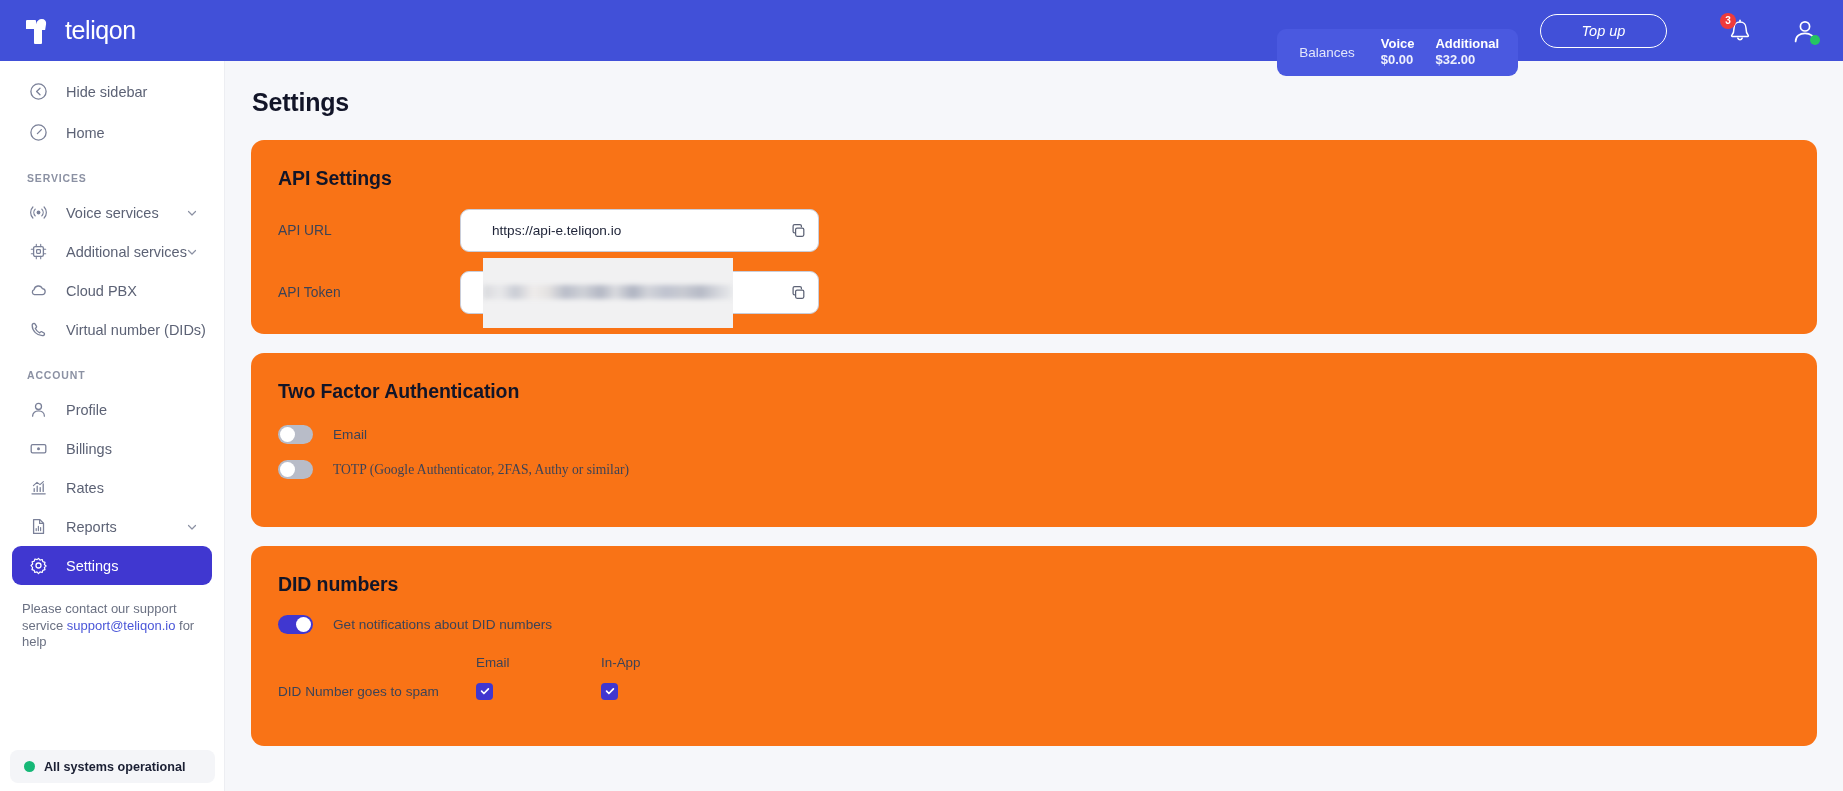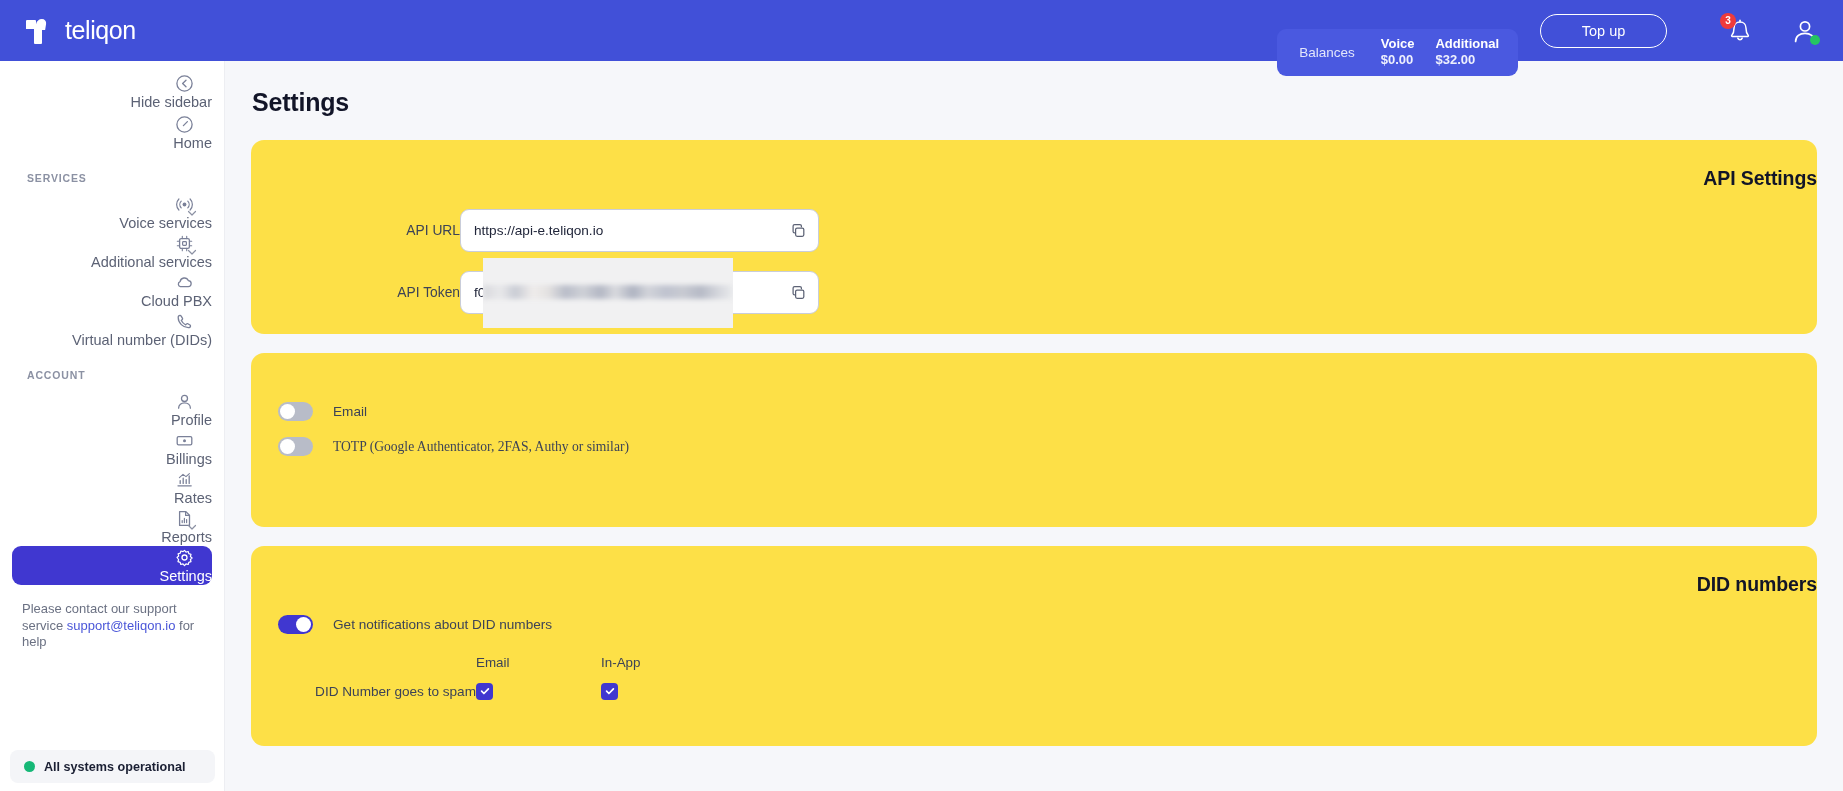--- a/index.html
+++ b/index.html
@@ -69,21 +69,21 @@
   .topup-btn {
     margin-left: 22px;
     width: 127px; height: 34px;
     border: 1.4px solid #ffffff;
     border-radius: 18px;
     background: transparent;
     color: #ffffff;
     font-size: 14.5px;
     font-family: "Liberation Sans", sans-serif;
     cursor: pointer;
-    display: flex; align-items: center; justify-content: center;
+    display: flex; align-items: center; justify-content: center; font-style: italic;
   }
   .bell-wrap {
     position: relative; margin-left: 60px;
     width: 26px; height: 28px; cursor: pointer;
   }
   .bell-badge {
     position: absolute; top: -4px; left: -7px;
     background: #ef3b3b; color: #fff;
     font-size: 10px; font-weight: 700;
     width: 16px; height: 16px; border-radius: 50%;
@@ -102,30 +102,29 @@
 
   
   .sidebar {
     position: absolute; top: 61px; left: 0;
     width: 225px; height: 730px;
     background: #ffffff;
     border-right: 1px solid #edeef2;
     z-index: 20;
   }
   .nav-item {
-    display: flex; align-items: flex-end;
+    display: flex; align-items: center;
     height: 39px;
     margin: 0 12px;
     padding-left: 15px;
     border-radius: 9px;
     cursor: pointer;
     color: #5c6275;
     font-size: 14.5px;
     position: relative;
-    flex-direction: column;
   }
   .nav-item .ico {
     width: 22px; display: flex; align-items: center; justify-content: center;
     margin-right: 17px; flex: 0 0 22px;
   }
   .nav-item.active {
     background: #4037d0;
     color: #ffffff;
   }
   .nav-item .chev {
@@ -161,46 +160,45 @@
     width: 1618px; height: 730px;
     background: #f6f7fa;
     overflow: hidden;
   }
   .page-title {
     font-size: 25px; font-weight: 700; color: #121528;
     margin: 27px 0 0 27px;
     letter-spacing: -0.2px;
   }
   .card {
-    background: #fde047;
+    background: #f97316;
     border-radius: 13px;
     margin: 0 26px 0 26px;
     padding: 27px 0 0 0;
-    text-align: right;
   }
   .card-title {
     font-size: 19.5px; font-weight: 700; color: #121528;
     margin-left: 27px;
     letter-spacing: -0.1px;
   }
 
   .field-row {
     display: flex; align-items: center;
     margin-left: 27px; margin-top: 19px;
   }
   .field-label {
     width: 182px; font-size: 13.8px; color: #3d4356; font-weight: 400;
   }
   .field-box {
     position: relative;
     width: 359px; height: 43px;
     border: 1px solid #c9cdd9;
     border-radius: 9px;
     display: flex; align-items: center;
-    padding: 0 0 0 13px;
+    padding: 0 0 0 31px;
     background: #fff;
   }
   .field-val {
     font-size: 13.6px; color: #21263a;
     white-space: nowrap; overflow: hidden;
   }
   .copy-btn {
     position: absolute; right: 11px; top: 50%;
     transform: translateY(-50%);
     cursor: pointer; display: flex;
@@ -490,20 +488,21 @@
           <svg width="17" height="17" viewBox="0 0 17 17">
             <rect x="5.6" y="5.6" width="8.2" height="8.2" rx="1.5" fill="none" stroke="#5c6275" stroke-width="1.25"></rect>
             <path d="M11.4 4.3V3.6a1.5 1.5 0 0 0-1.5-1.5H4.6a1.5 1.5 0 0 0-1.5 1.5v5.3a1.5 1.5 0 0 0 1.5 1.5h.7" fill="none" stroke="#5c6275" stroke-width="1.25" stroke-linecap="round"></path>
           </svg>
         </span>
       </div>
     </div>
   </div>
 
   <div class="card" style="margin-top:19px; height:174px;">
+    <div class="card-title">Two Factor Authentication</div>
 
     <div class="toggle-row" style="margin-top:22px;">
       <span class="switch">
           <span class="knob"></span>
         </span>
       <span class="toggle-label">Email</span>
     </div>
 
     <div class="toggle-row" style="margin-top:16px;font-family:Liberation Serif, serif;">
       <span class="switch">

